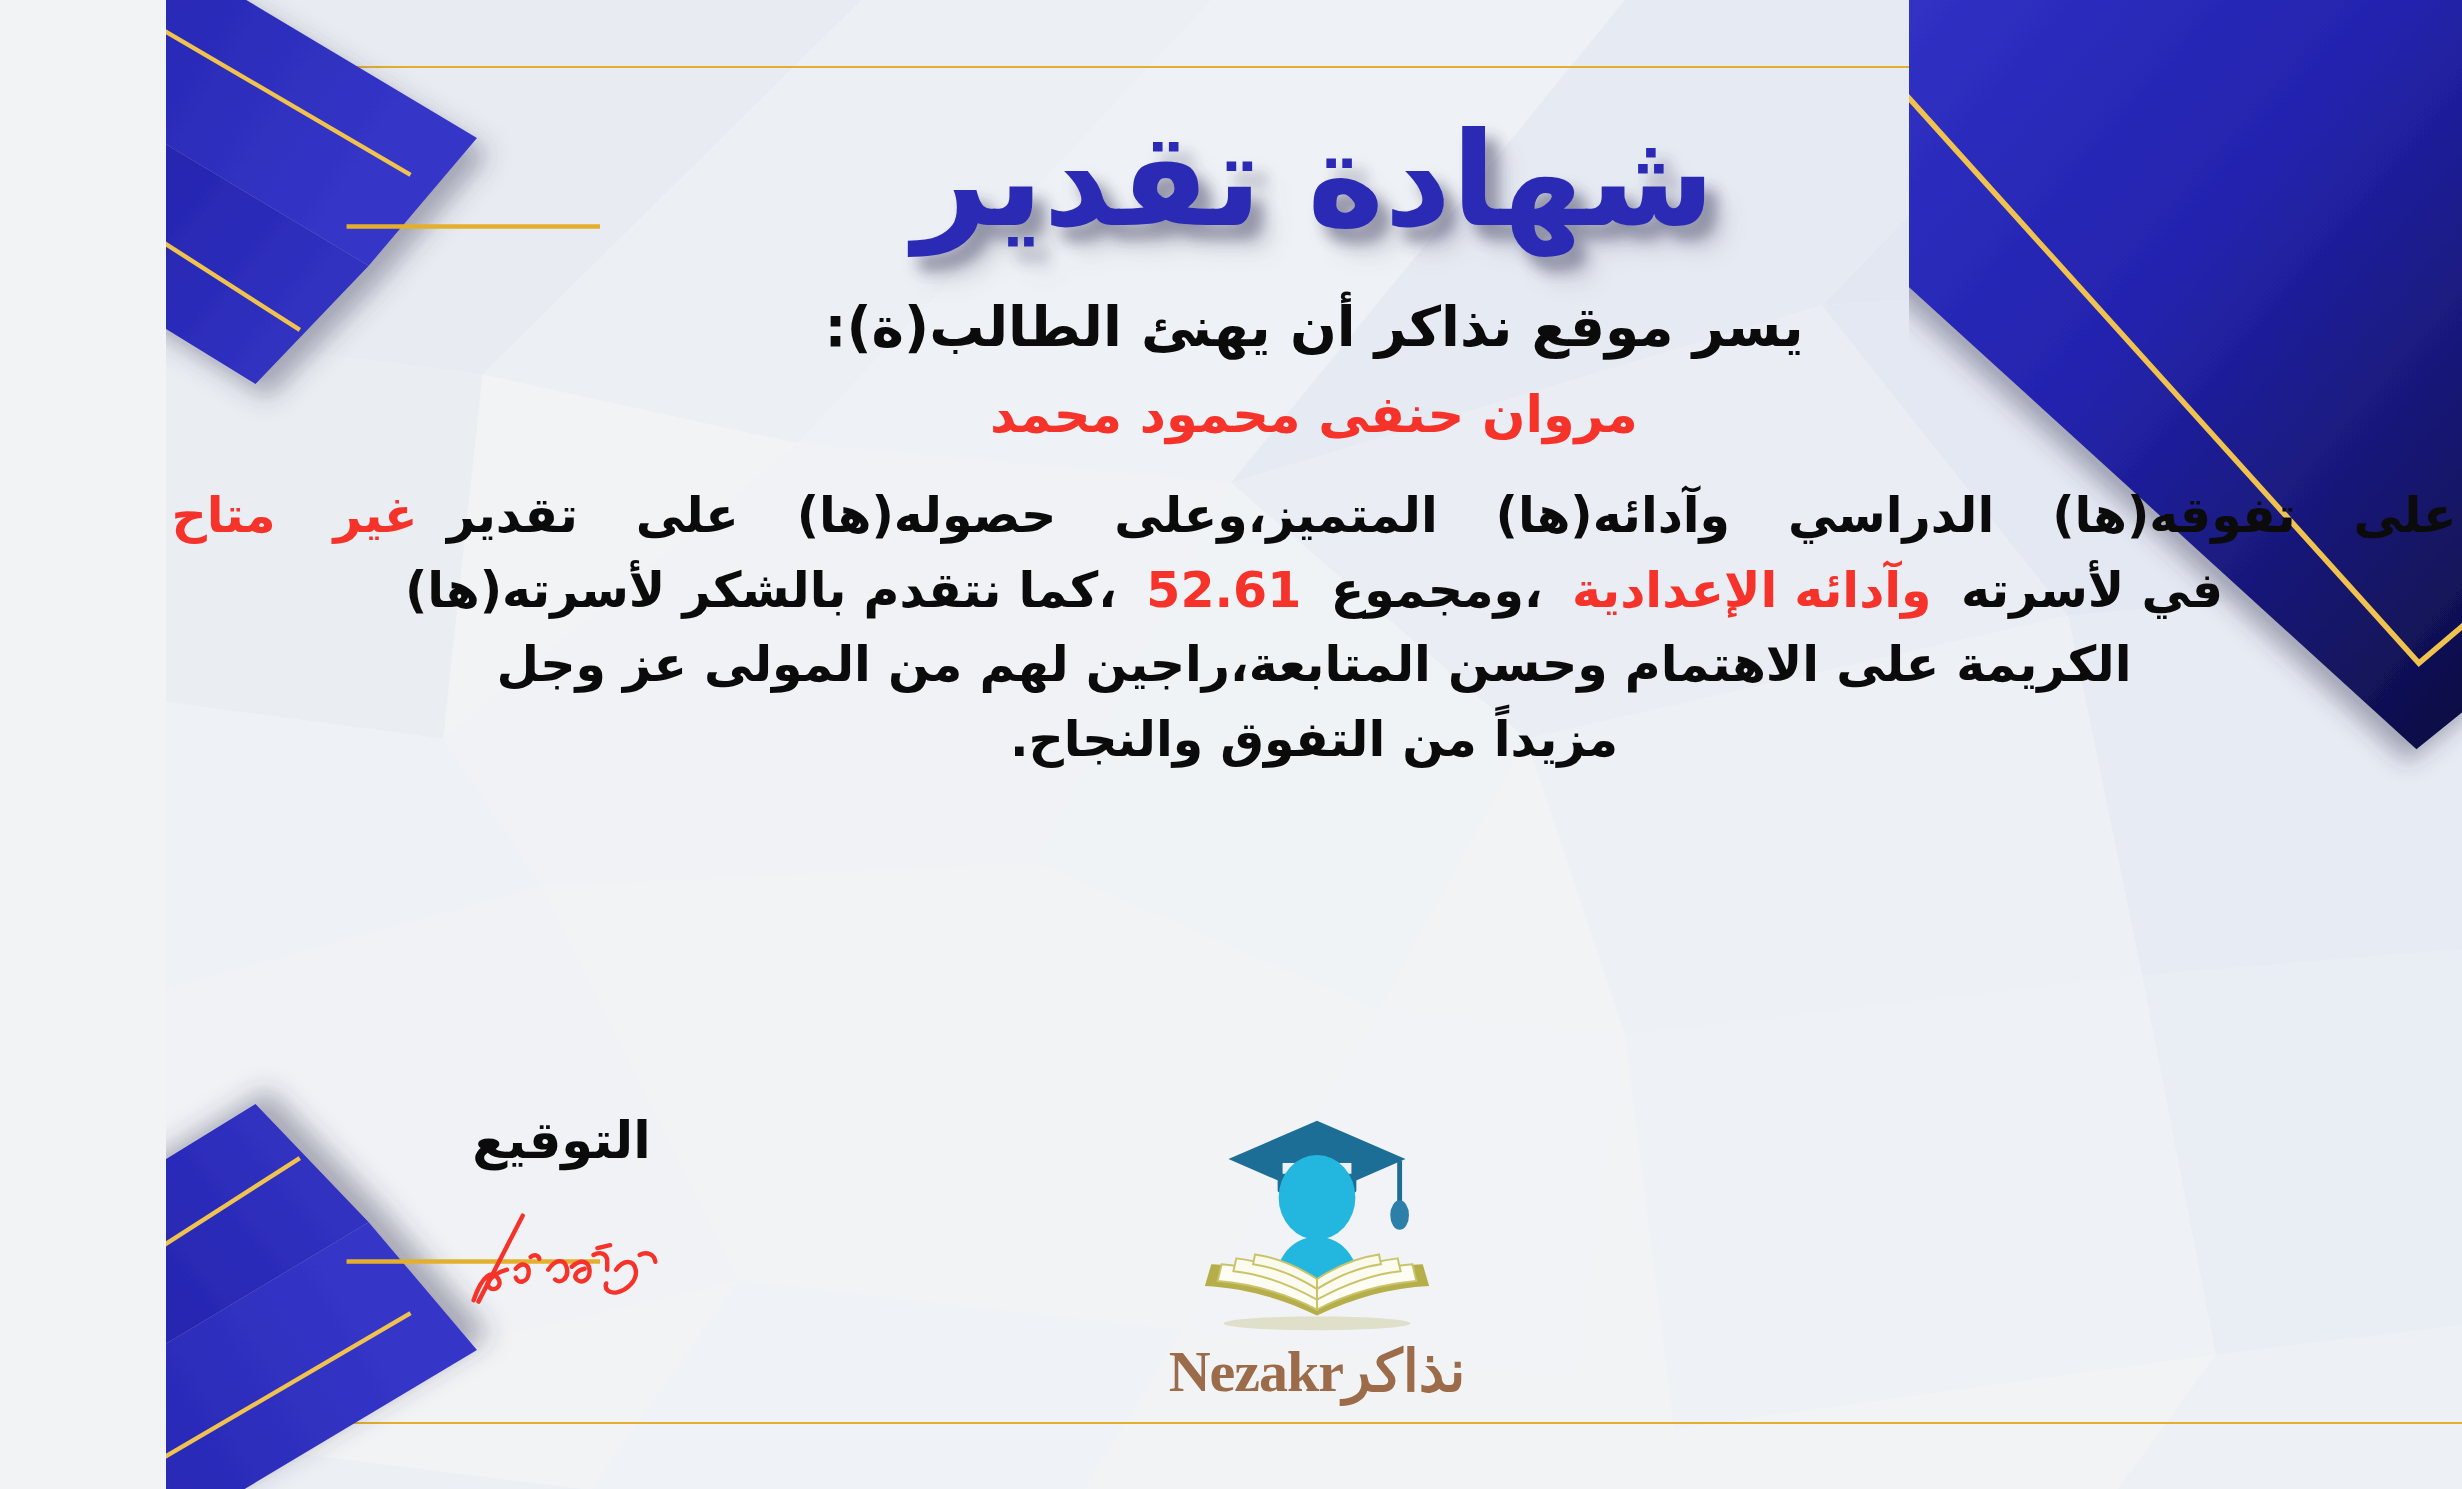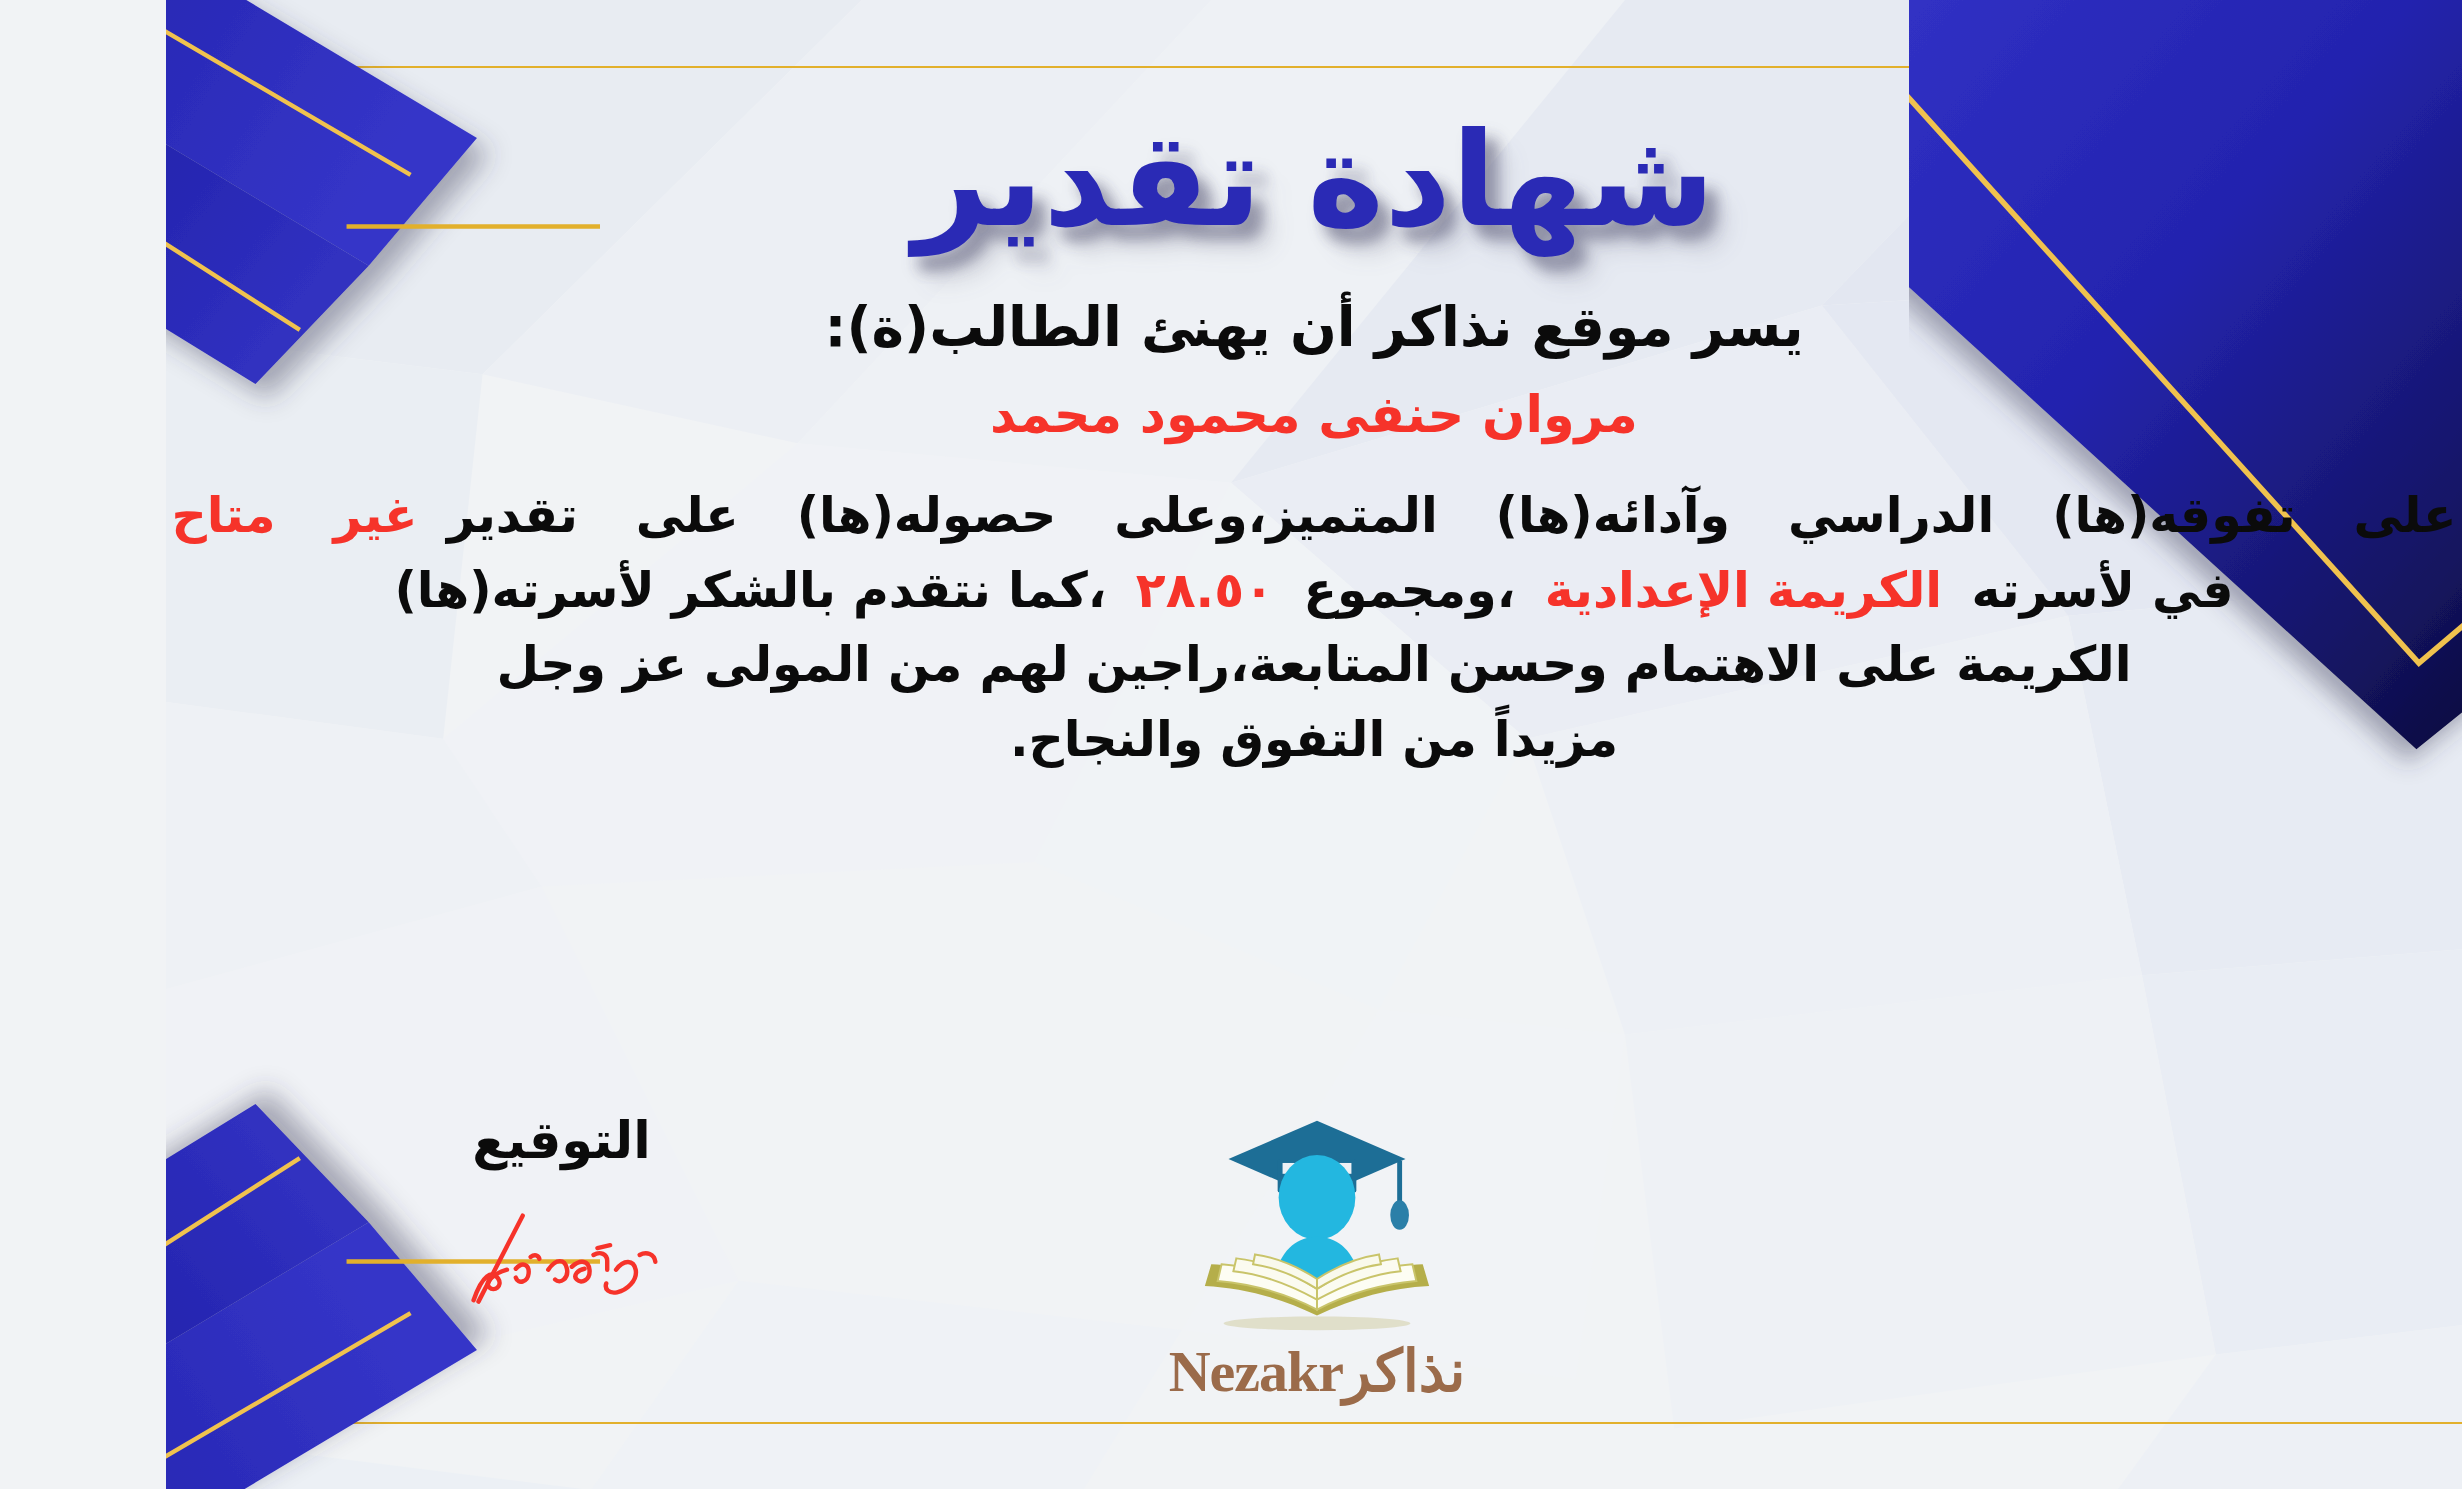--- a/index.html
+++ b/index.html
@@ -271,21 +271,21 @@
     </div>
 
     <div class="greeting">يسر موقع نذاكر أن يهنئ الطالب(ة):</div>
 
     <div class="student-name">مروان حنفى محمود محمد</div>
 
     <div class="body-block">
 
       <span class="body-line l1"><span>على تفوقه(ها) الدراسي وآدائه(ها) المتميز،وعلى حصوله(ها) على تقدير</span><span class="gap"></span><span class="hl">غير متاح</span></span>
 
-      <span class="body-line"><span>في لأسرته</span><span class="gap"></span><span class="hl">الكريمة الإعدادية</span><span class="gap"></span><span>،ومجموع</span><span class="gap"></span><span class="hl">٢٨.٥٠</span><span class="gap"></span><span>،كما نتقدم بالشكر لأسرته(ها)</span></span>
+      <span class="body-line"><span>في لأسرته</span><span class="gap"></span><span class="hl">وآدائه الإعدادية</span><span class="gap"></span><span>،ومجموع</span><span class="gap"></span><span class="hl">52.61</span><span class="gap"></span><span>،كما نتقدم بالشكر لأسرته(ها)</span></span>
 
       <span class="body-line">الكريمة على الاهتمام وحسن المتابعة،راجين لهم من المولى عز وجل</span>
 
       <span class="body-line">مزيداً من التفوق والنجاح.</span>
     </div>
 
     <div class="footer-row">
 
       <div class="signature-area">
         <div class="signature-label">التوقيع</div>

